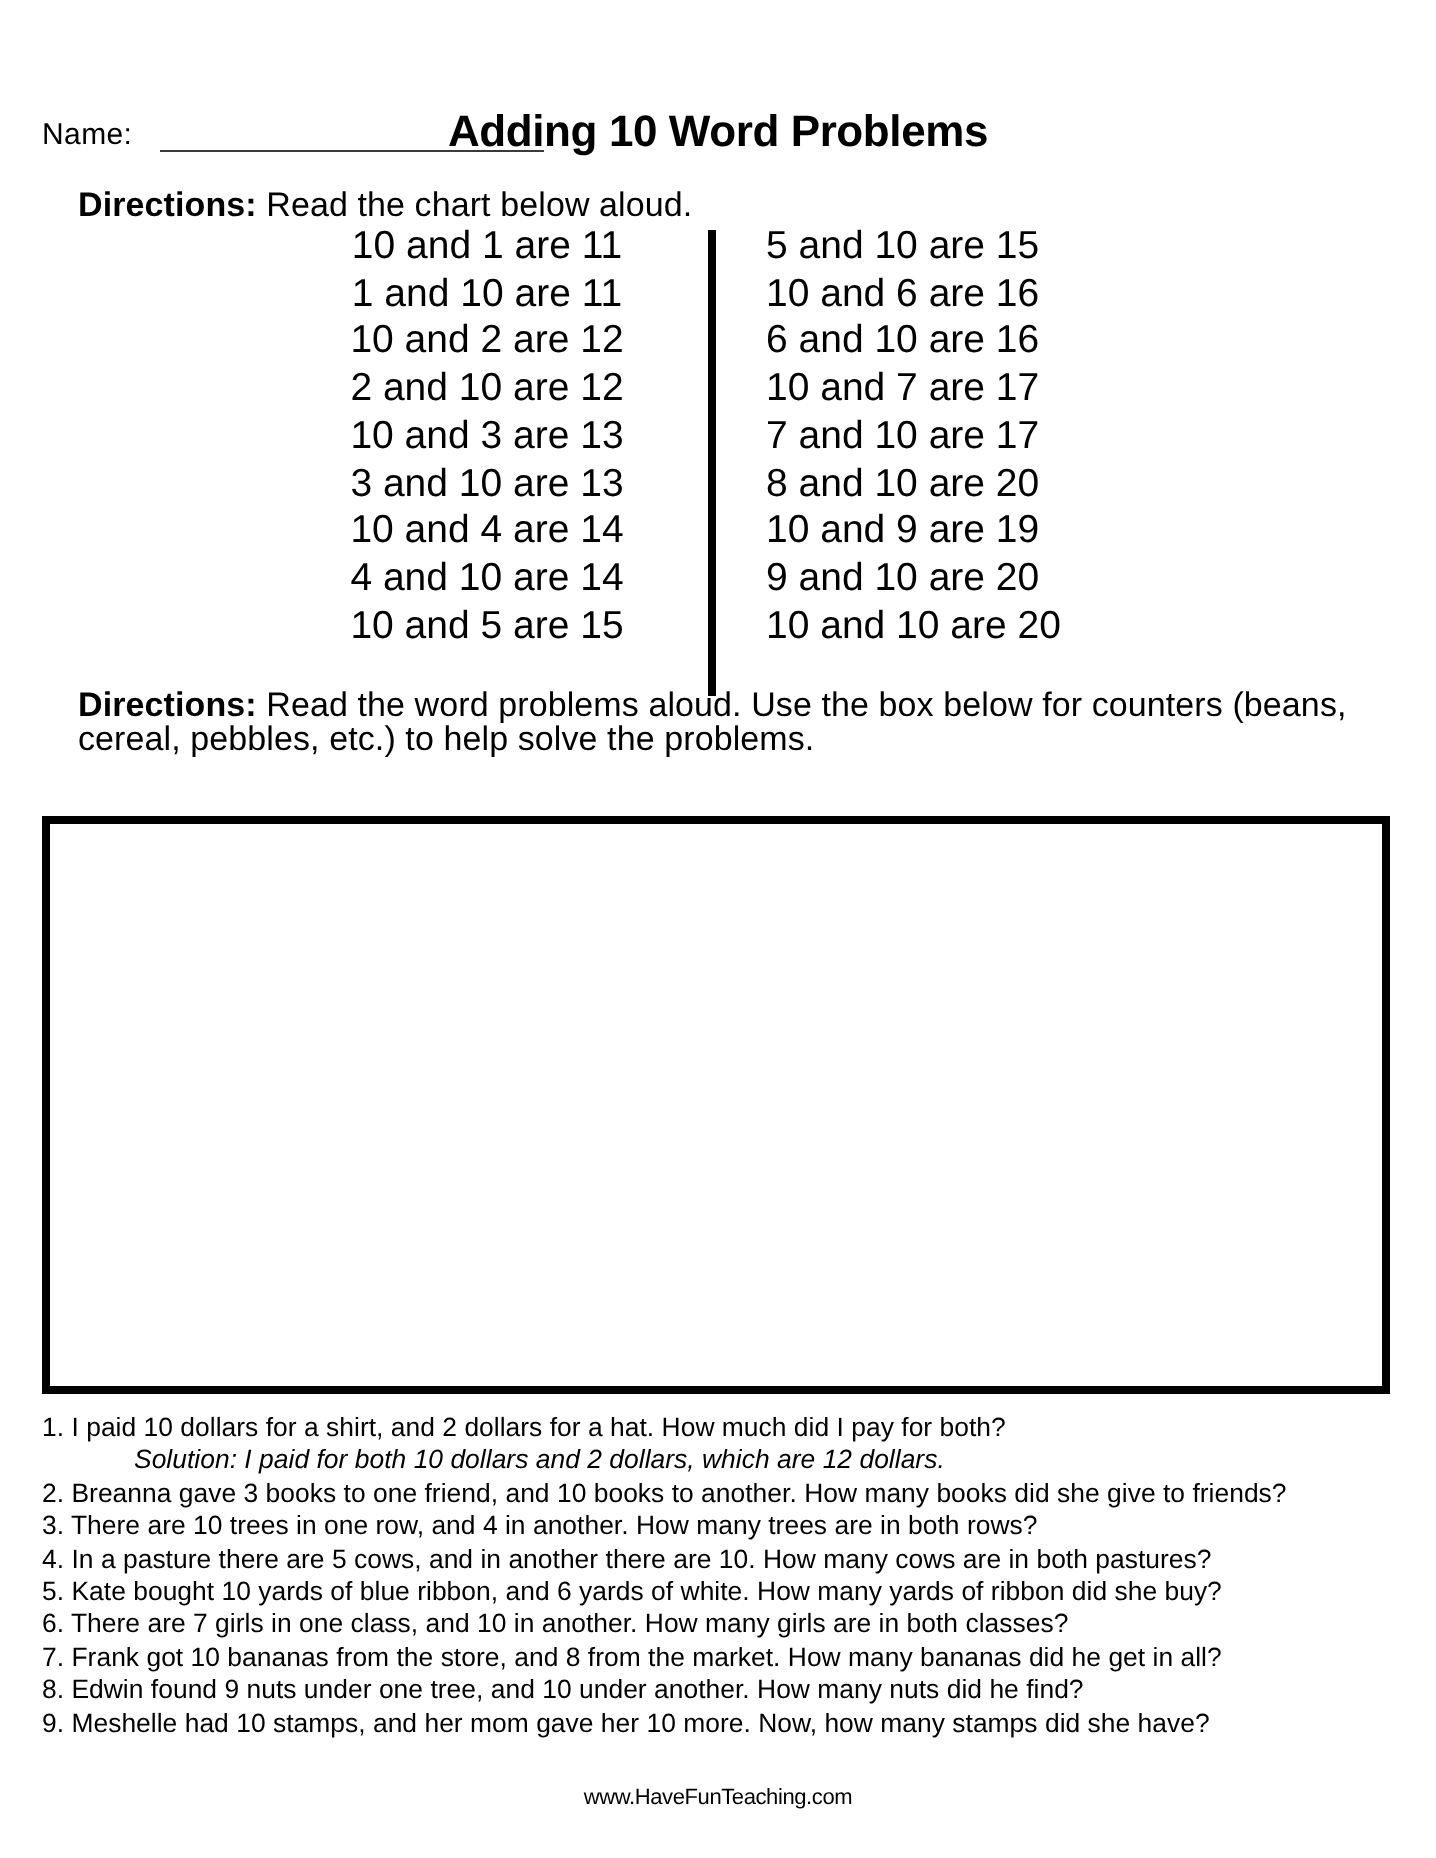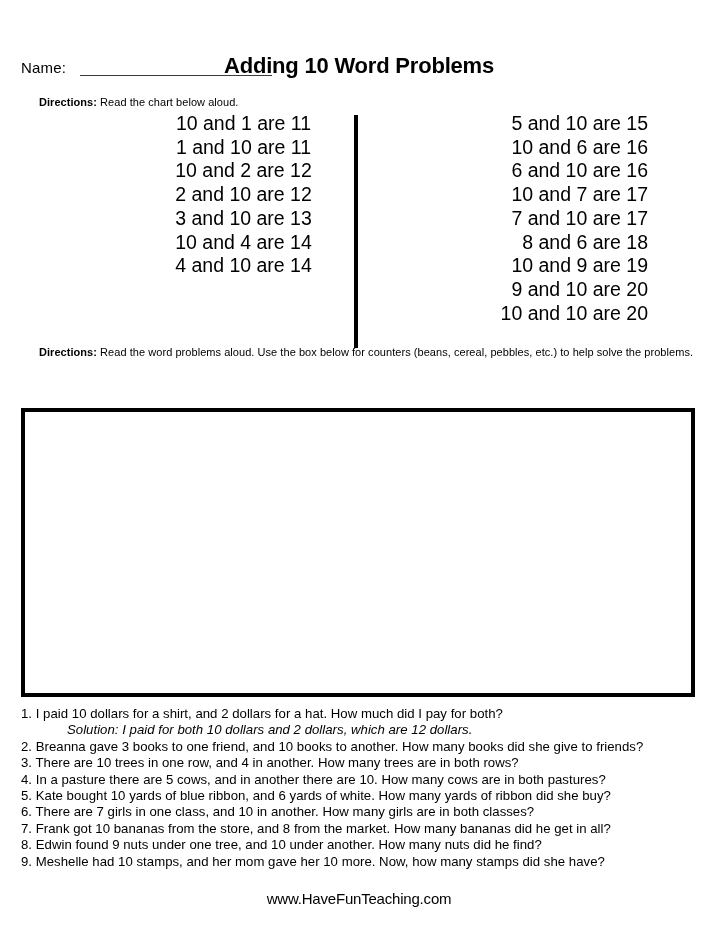--- a/index.html
+++ b/index.html
@@ -55,21 +55,21 @@
     text-align: center;
     font-size: 22px;
     line-height: 39px;
     font-weight: bold;
     letter-spacing: -0.2px;
   }
 
   
   .directions {
     position: absolute;
-    font-size: 11px;
+    font-size: 17px;
     line-height: 17px;
     letter-spacing: 0.05px;
     padding-left: 18px;
   }
   .directions .lead {
     font-weight: bold;
   }
   #directions-1 {
     left: 21px;
     top: 94px;
@@ -97,21 +97,21 @@
     white-space: nowrap;
   }
   .chart-col-left {
     left: 110px;
     width: 225px;
     text-align: center;
   }
   .chart-col-right {
     left: 362px;
     width: 265px;
-    text-align: right;
+    text-align: left;
   }
   .chart-divider {
     position: absolute;
     left: 333px;
     top: 3px;
     width: 4px;
     height: 233px;
     background: #000000;
   }
   .chart-line {
@@ -149,21 +149,21 @@
     white-space: nowrap;
   }
 
   
   .footer {
     position: absolute;
     left: 0;
     top: 892px;
     width: 718px;
     text-align: center;
-    font-size: 15px;
+    font-size: 11px;
     line-height: 14px;
     letter-spacing: -0.2px;
   }
 </style>
 </head>
 <body>
 
 <div class="page">
 
   <div class="name-row">
@@ -176,34 +176,36 @@
   <div class="directions" id="directions-1">
     <span class="lead">Directions:</span><span> Read the chart below aloud.</span>
   </div>
 
   <div class="chart">
     <div class="chart-col chart-col-left">
       <span class="chart-line">10 and 1 are 11</span>
       <span class="chart-line">1 and 10 are 11</span>
       <span class="chart-line">10 and 2 are 12</span>
       <span class="chart-line">2 and 10 are 12</span>
+      <span class="chart-line">10 and 3 are 13</span>
       <span class="chart-line">3 and 10 are 13</span>
       <span class="chart-line">10 and 4 are 14</span>
       <span class="chart-line">4 and 10 are 14</span>
+      <span class="chart-line">10 and 5 are 15</span>
     </div>
 
     <div class="chart-divider"></div>
 
     <div class="chart-col chart-col-right">
       <span class="chart-line">5 and 10 are 15</span>
       <span class="chart-line">10 and 6 are 16</span>
       <span class="chart-line">6 and 10 are 16</span>
       <span class="chart-line">10 and 7 are 17</span>
       <span class="chart-line">7 and 10 are 17</span>
-      <span class="chart-line">8 and 6 are 18</span>
+      <span class="chart-line">8 and 10 are 20</span>
       <span class="chart-line">10 and 9 are 19</span>
       <span class="chart-line">9 and 10 are 20</span>
       <span class="chart-line">10 and 10 are 20</span>
     </div>
   </div>
 
   <div class="directions" id="directions-2">
     <span class="lead">Directions:</span><span> Read the word problems aloud. Use the box below for counters  (beans, cereal, pebbles, etc.)  to help solve the problems.</span>
   </div>
 

